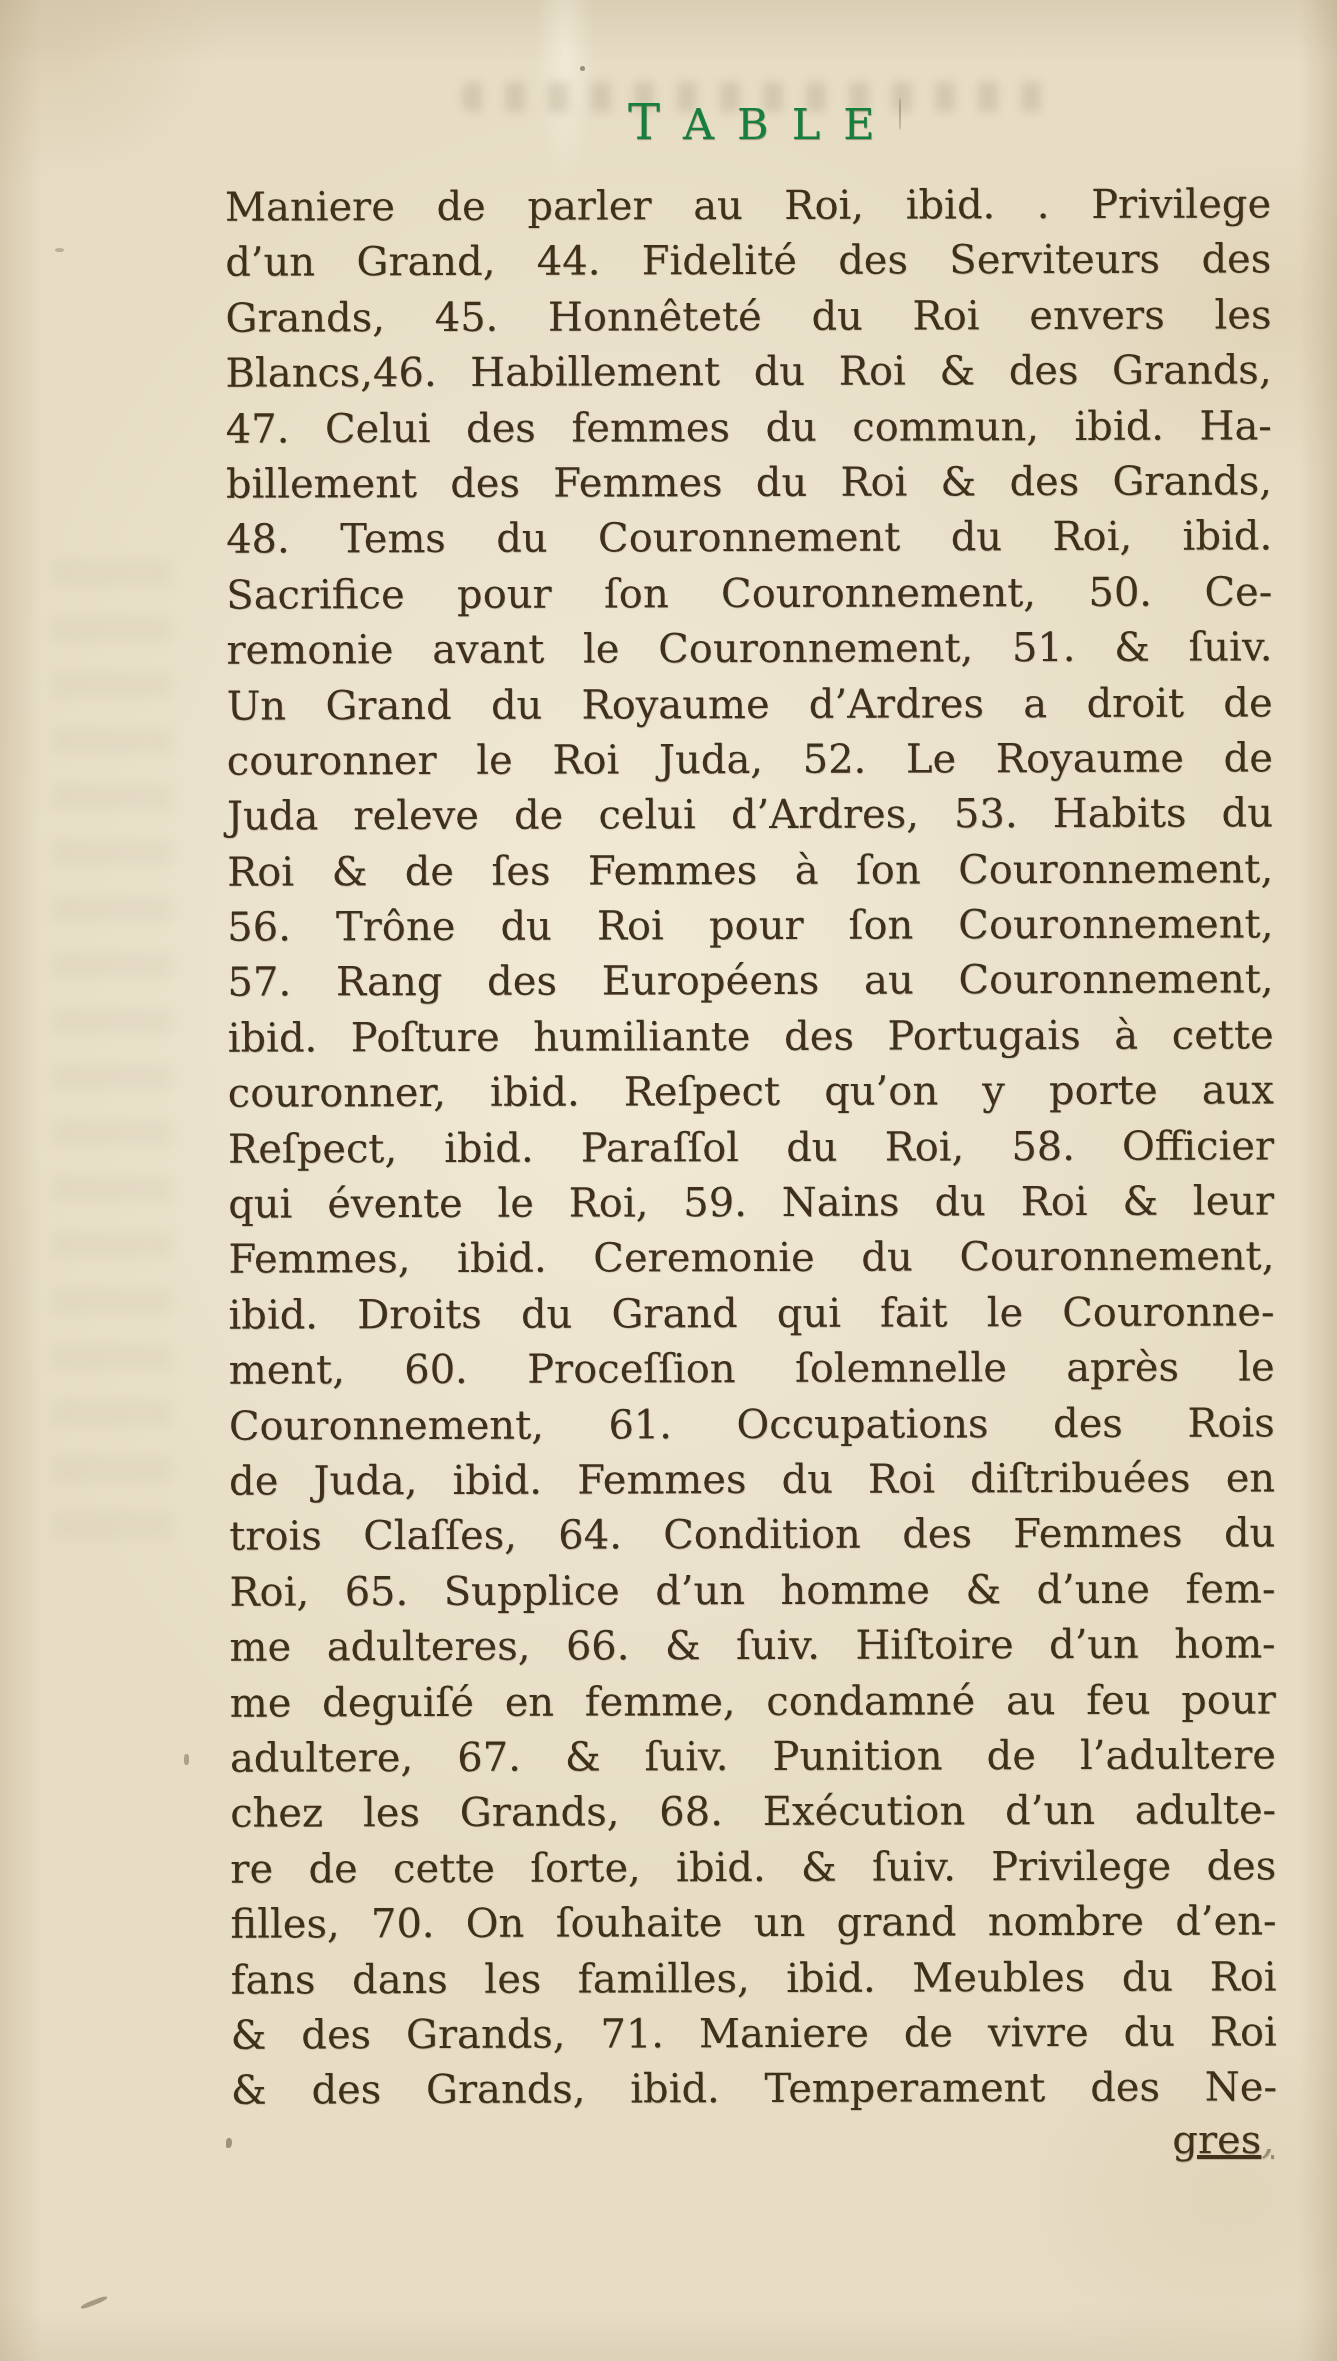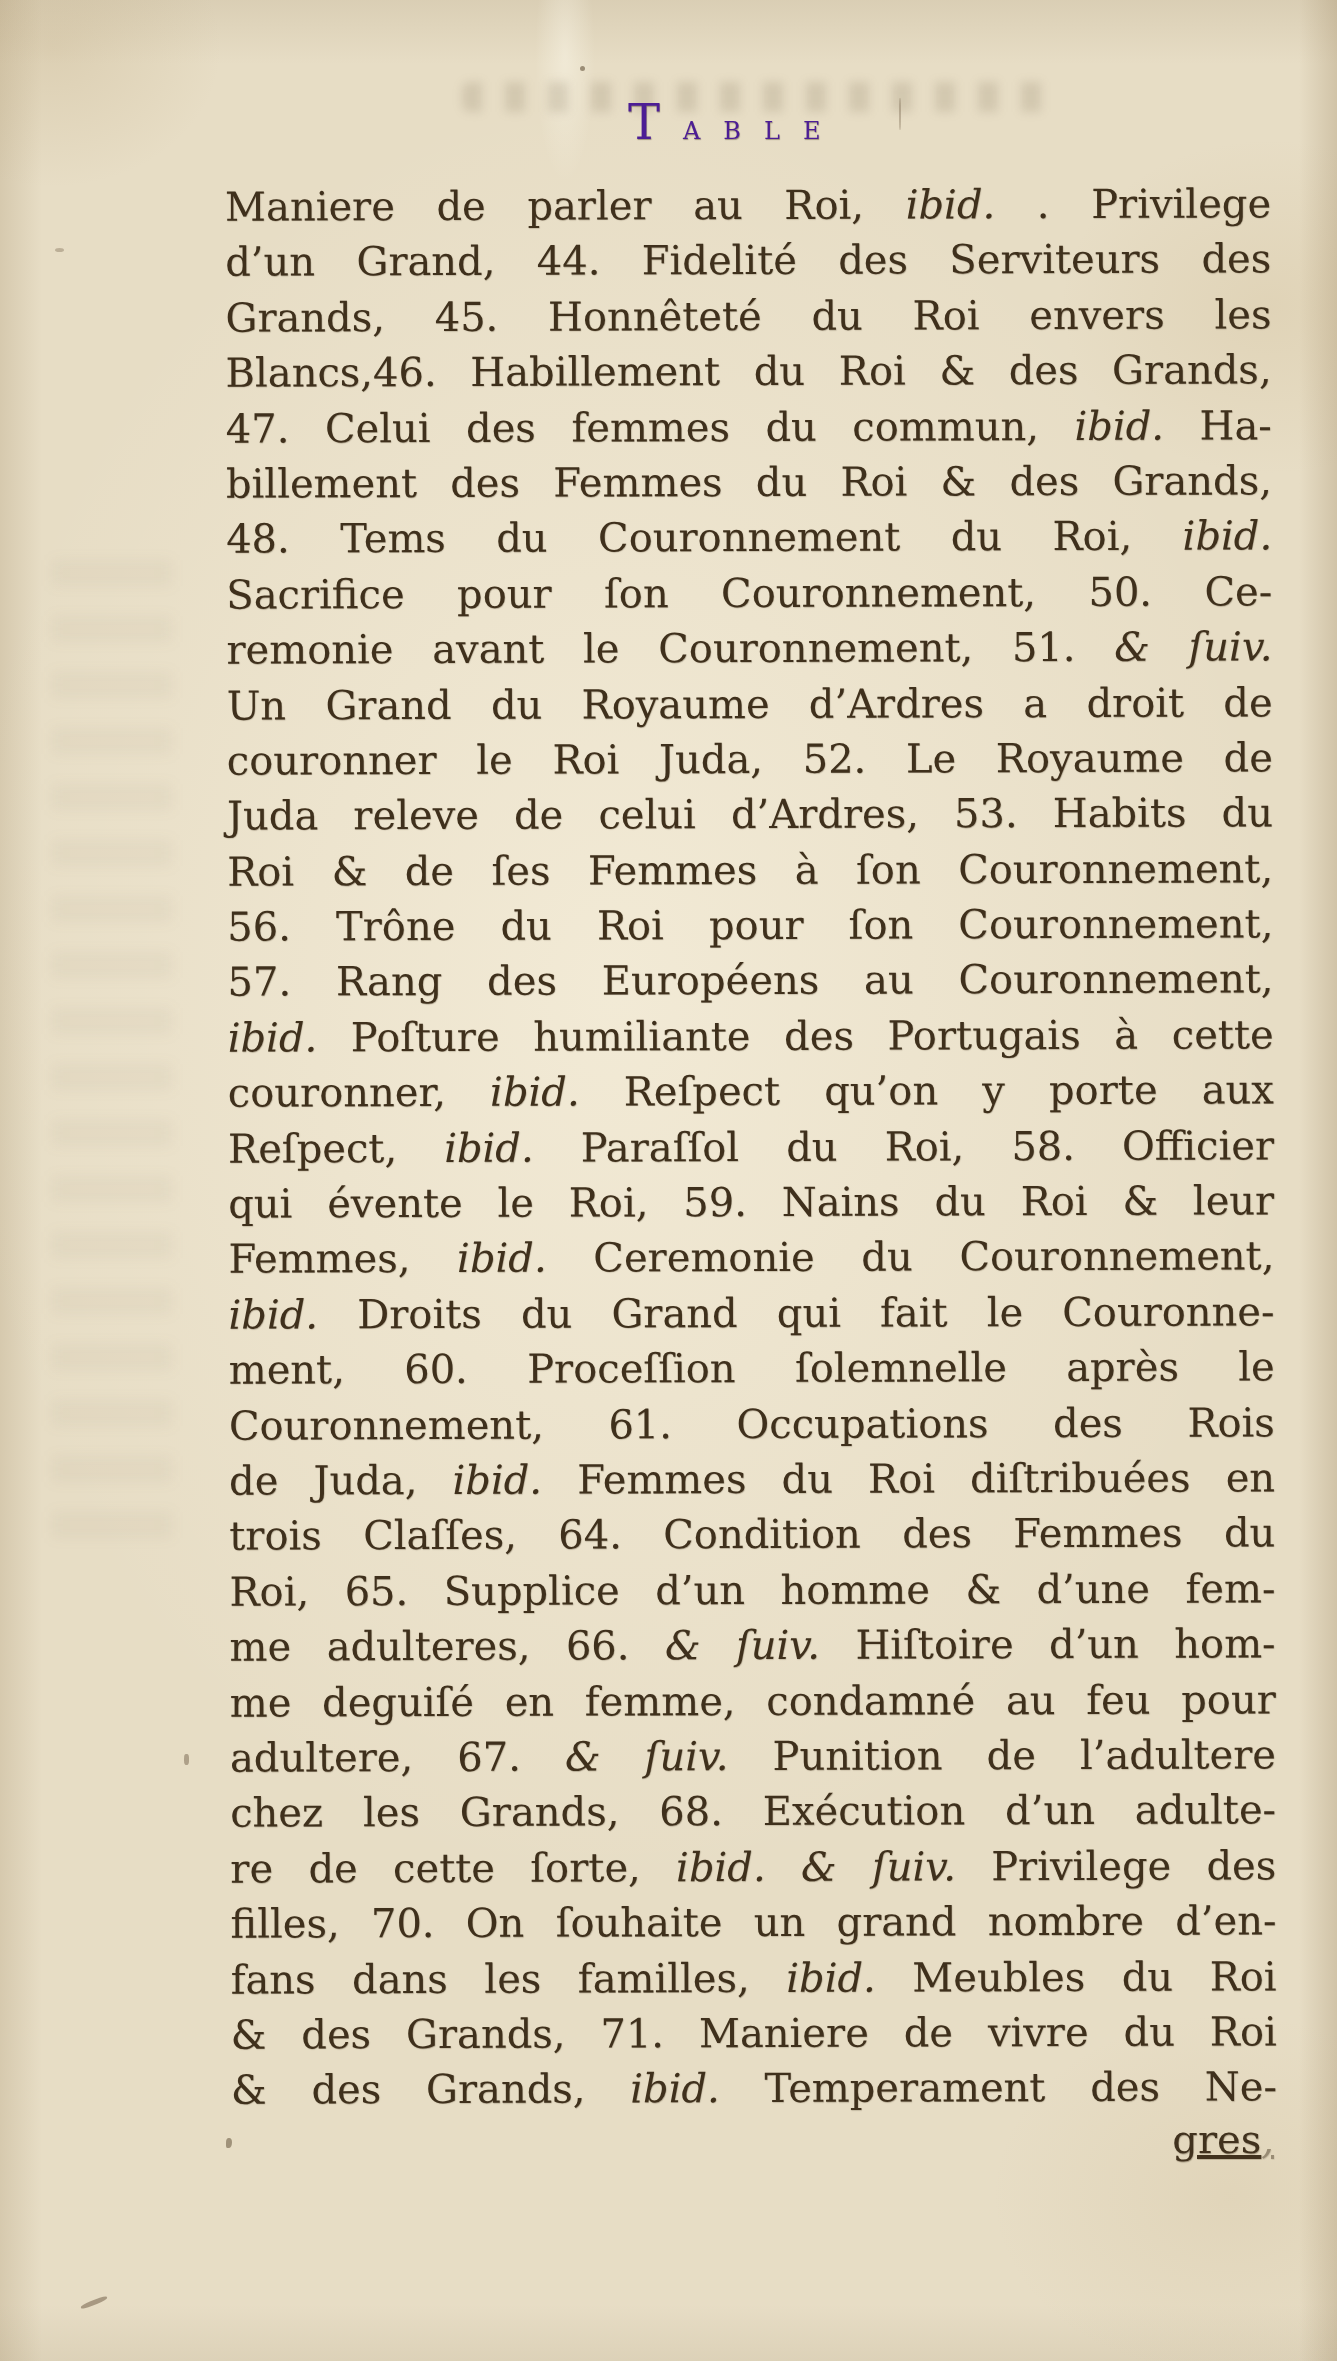--- a/index.html
+++ b/index.html
@@ -29,36 +29,36 @@
     background:repeating-linear-gradient(90deg, rgba(108,92,66,.16) 0 20px, rgba(108,92,66,0) 20px 43px);
     filter:blur(5px);border-radius:8px;
   }
   .ghost-left{
     position:absolute;left:52px;top:560px;width:120px;height:980px;
     background:repeating-linear-gradient(180deg, rgba(112,96,70,.05) 0 26px, rgba(112,96,70,0) 26px 56px);
     filter:blur(7px);
   }
   .page-title{
     position:absolute;left:628px;top:94px;
-    font-size:24px;letter-spacing:23px;color:#4c1d95;
+    font-size:43px;letter-spacing:23px;color:#15803d;
     text-shadow:0.5px 0.7px 1px rgba(64,48,28,.45);
   }
   .page-title::first-letter{font-size:48px;}
   .toc{
     position:absolute;left:228px;top:178px;width:1046px;
     transform:rotate(-0.18deg);
     color:#3f301c;
   }
   .line{
     height:55.4px;line-height:55.4px;font-size:40px;
     text-align:justify;text-align-last:justify;text-justify:inter-word;
     text-shadow:0.5px 0.6px 0.9px rgba(60,45,26,.35);
     white-space:normal;overflow:visible;
   }
-  .it{font-style:italic;}
+  .it{}
   .catchword-row{
     position:absolute;left:228px;top:2112px;width:1046px;
     text-align:right;font-size:40px;line-height:55px;color:#41321e;
     text-shadow:0.5px 0.6px 0.9px rgba(60,45,26,.35);
     text-decoration:underline;
   }
   .catchword-mark{opacity:.45;font-style:italic;}
   .speck{position:absolute;background:#5a4730;border-radius:50%;}
   .speck.s1{left:580px;top:66px;width:5px;height:5px;opacity:.55;}
   .speck.s2{left:226px;top:2138px;width:6px;height:10px;opacity:.5;border-radius:60% 60% 70% 30%;}

